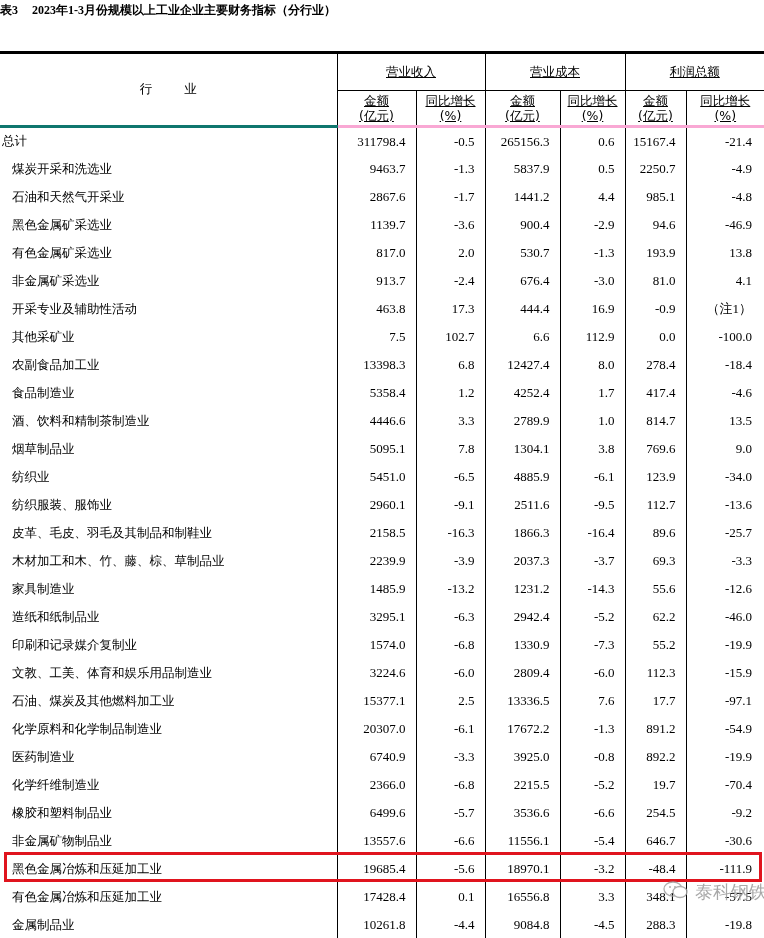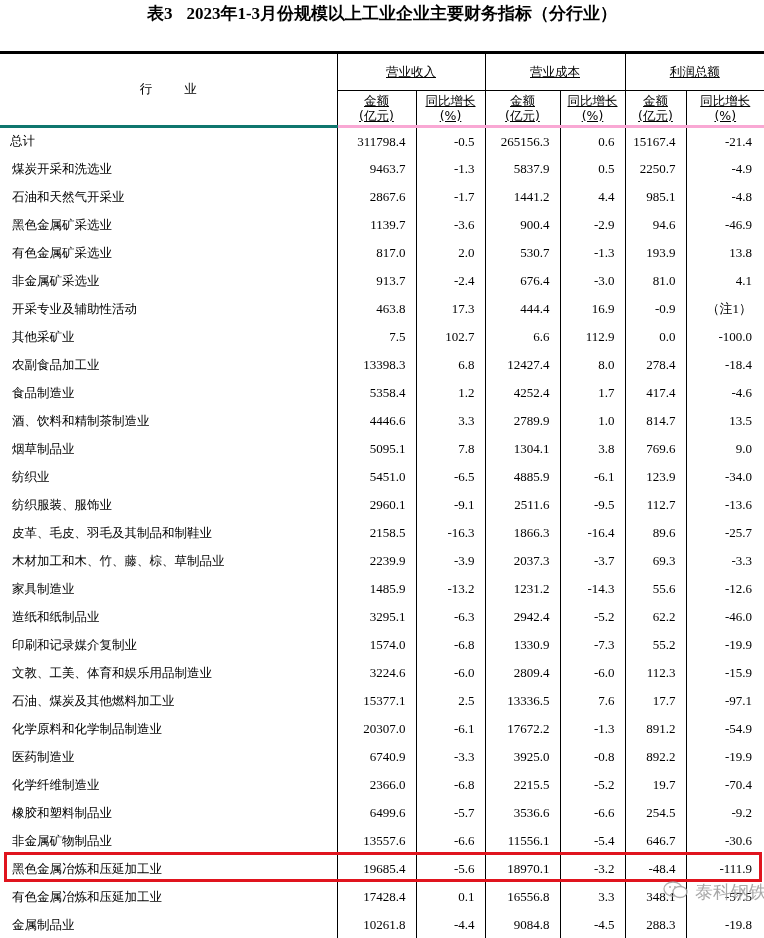--- a/index.html
+++ b/index.html
@@ -1,39 +1,39 @@
 <!DOCTYPE html>
 <html><head>
 <meta charset="utf-8">
 <style>
   html, body { margin:0; padding:0; background:#ffffff; }
   body { width:764px; height:938px; position:relative; overflow:hidden;
          font-family: "Liberation Serif", "DejaVu Serif", serif; color:#000; }
-  .title { position:absolute; left:0; top:0; width:764px; text-align:center;
-           top:2px; font-size:17px; font-weight:bold; letter-spacing:0px; }
+  .title { position:absolute; left:0; top:0; width:764px; text-align:left;
+           top:2px; font-size:12px; font-weight:bold; letter-spacing:0px; }
   .title .num { margin-right:14px; }
   table.data { position:absolute; left:0; top:51px; width:764px; border-collapse:collapse;
                table-layout:fixed; }
   table.data col.c0 { width:337px; }
   table.data col.c1 { width:79px; }
   table.data col.c2 { width:69px; }
   table.data col.c3 { width:75px; }
   table.data col.c4 { width:65px; }
   table.data col.c5 { width:61px; }
   table.data col.c6 { width:78px; }
   thead tr.h1 th { border-top:3px solid #000; }
   th { font-weight:normal; font-family:"DejaVu Sans", sans-serif; font-size:12.5px; padding:0; }
   thead tr.h1 th { height:36px; }
   thead tr.h2 th { height:34px; line-height:15px; border-top:1px solid #000; }
   thead tr.h2 th, thead tr.h1 th.grp { border-left:1px solid #000;text-decoration:underline; }
   th.industry { border-bottom:3px solid #0f766e; letter-spacing:14px; text-indent:14px;text-align:center; }
   thead tr.h2 th { border-bottom:3px solid #f9a8d4; }
   td { height:28px; padding:0; font-size:13px; white-space:nowrap; }
   td.name { font-family:"DejaVu Sans", sans-serif; font-size:12.5px; padding-left:12px; }
-  td.name.total { padding-left:10px; }
+  td.name.total { padding-left:2px; }
   td.num { text-align:right; padding-right:10px; border-left:1px solid #000; }
   td.num.c5 { padding-right:10px;margin-top:28px; }
   td.num.c6 { padding-right:12px; }
   tr.first td { height:27px; }
   .highlight { position:absolute; left:4px; top:850px; width:752px; height:26px;
                border:3px solid #e0141e; pointer-events:none; }
   .watermark { position:absolute; left:663px; top:880px; width:130px; height:40px;
                color:#9a9a9a; font-family:"DejaVu Sans", sans-serif; font-size:18px;
                opacity:0.85; pointer-events:none; display:flex; align-items:flex-start; }
   .watermark .wm-icon { width:26px; height:20px; margin-right:6px; position:relative; }

